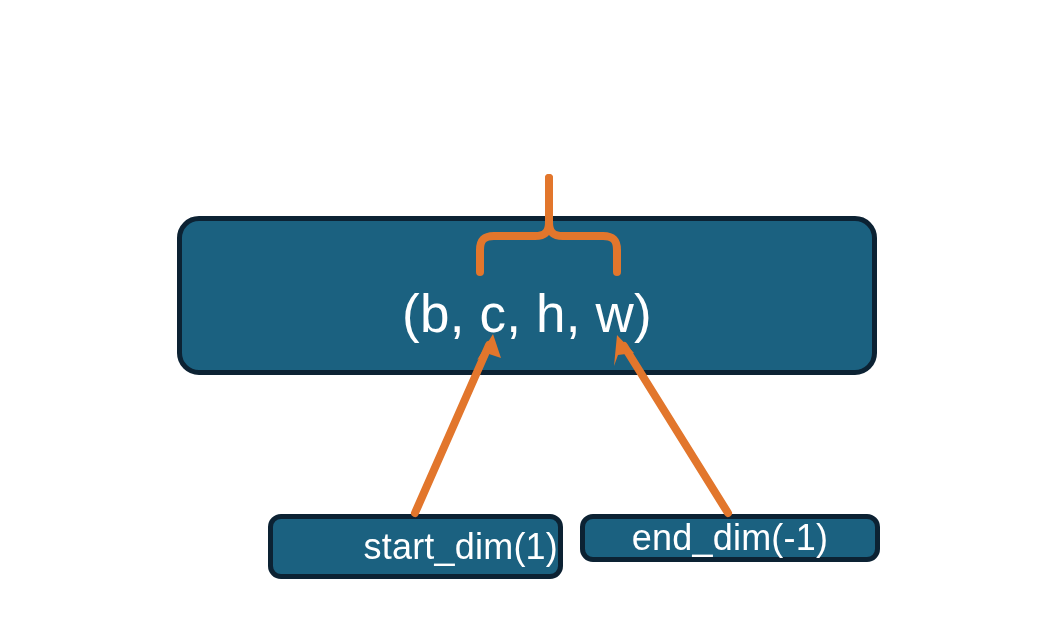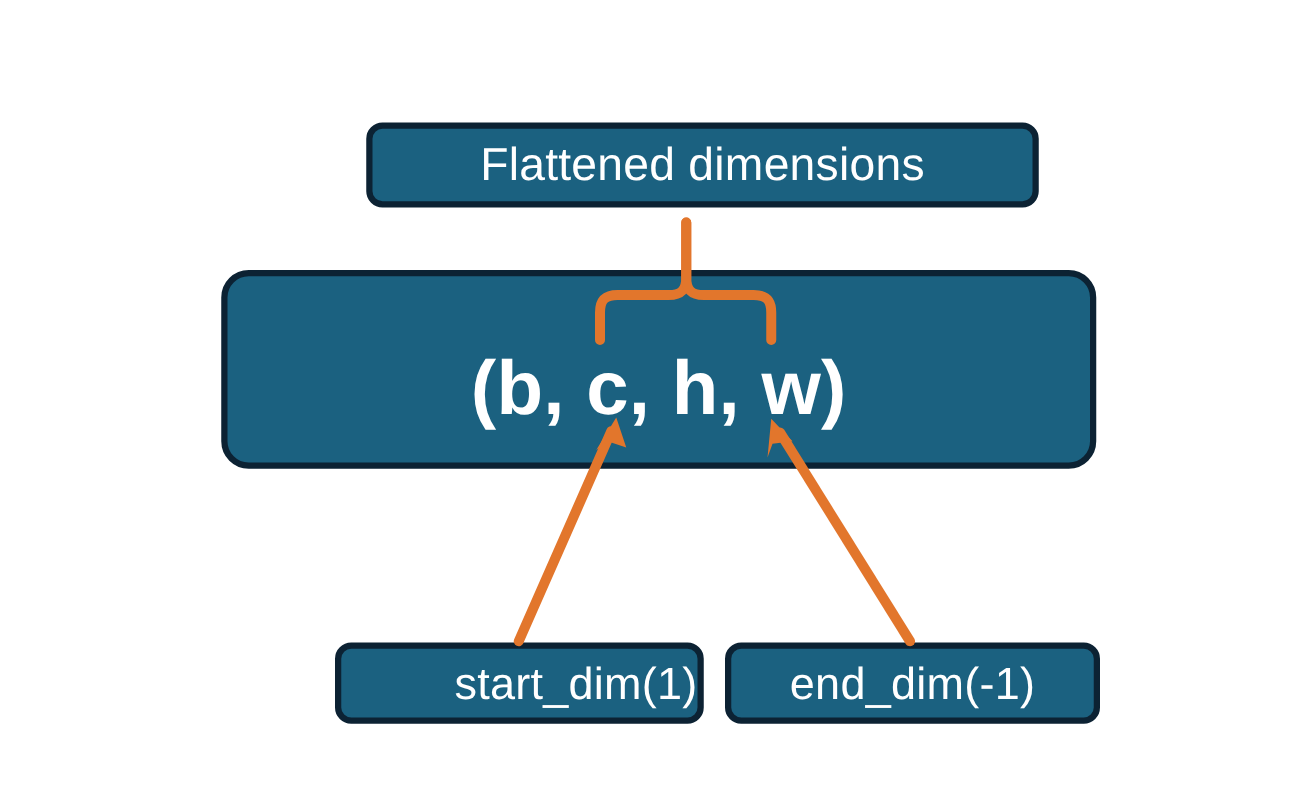--- a/index.html
+++ b/index.html
@@ -54,38 +54,38 @@
   #node-shape {
     left: 177px;
     top: 216px;
     width: 700px;
     height: 159px;
     border-radius: 22px;
     align-items: flex-end;
     padding-bottom: 28px;
   }
   #node-shape .label {
-    font-size: 61px;
-    font-weight: 700;
+    font-size: 53px;
+    font-weight: 400;
   }
 
   
   #node-start-dim {
     left: 268px;
     top: 514px;
     width: 295px;
     height: 65px;
     border-radius: 13px;
     justify-content: flex-end;
   }
   #node-end-dim {
     left: 580px;
     top: 514px;
     width: 300px;
-    height: 65px;
+    height: 48px;
     border-radius: 13px;
   }
   #node-start-dim .label,
   #node-end-dim .label {
     font-size: 36px;
     font-weight: 400;
   }
 
   #connectors {
     position: absolute;
@@ -95,23 +95,20 @@
     height: 632px;
     z-index: 3;
     pointer-events: none;
   }
 </style>
 </head>
 <body>
 
 <div id="canvas">
 
-  <div class="node" id="node-flattened">
-    <span class="label">Flattened dimensions</span>
-  </div>
 
   <div class="node" id="node-shape">
     <span class="label">(b, c, h, w)</span>
   </div>
 
   <div class="node" id="node-start-dim">
     <span class="label">start_dim(1)</span>
   </div>
 
   <div class="node" id="node-end-dim">

